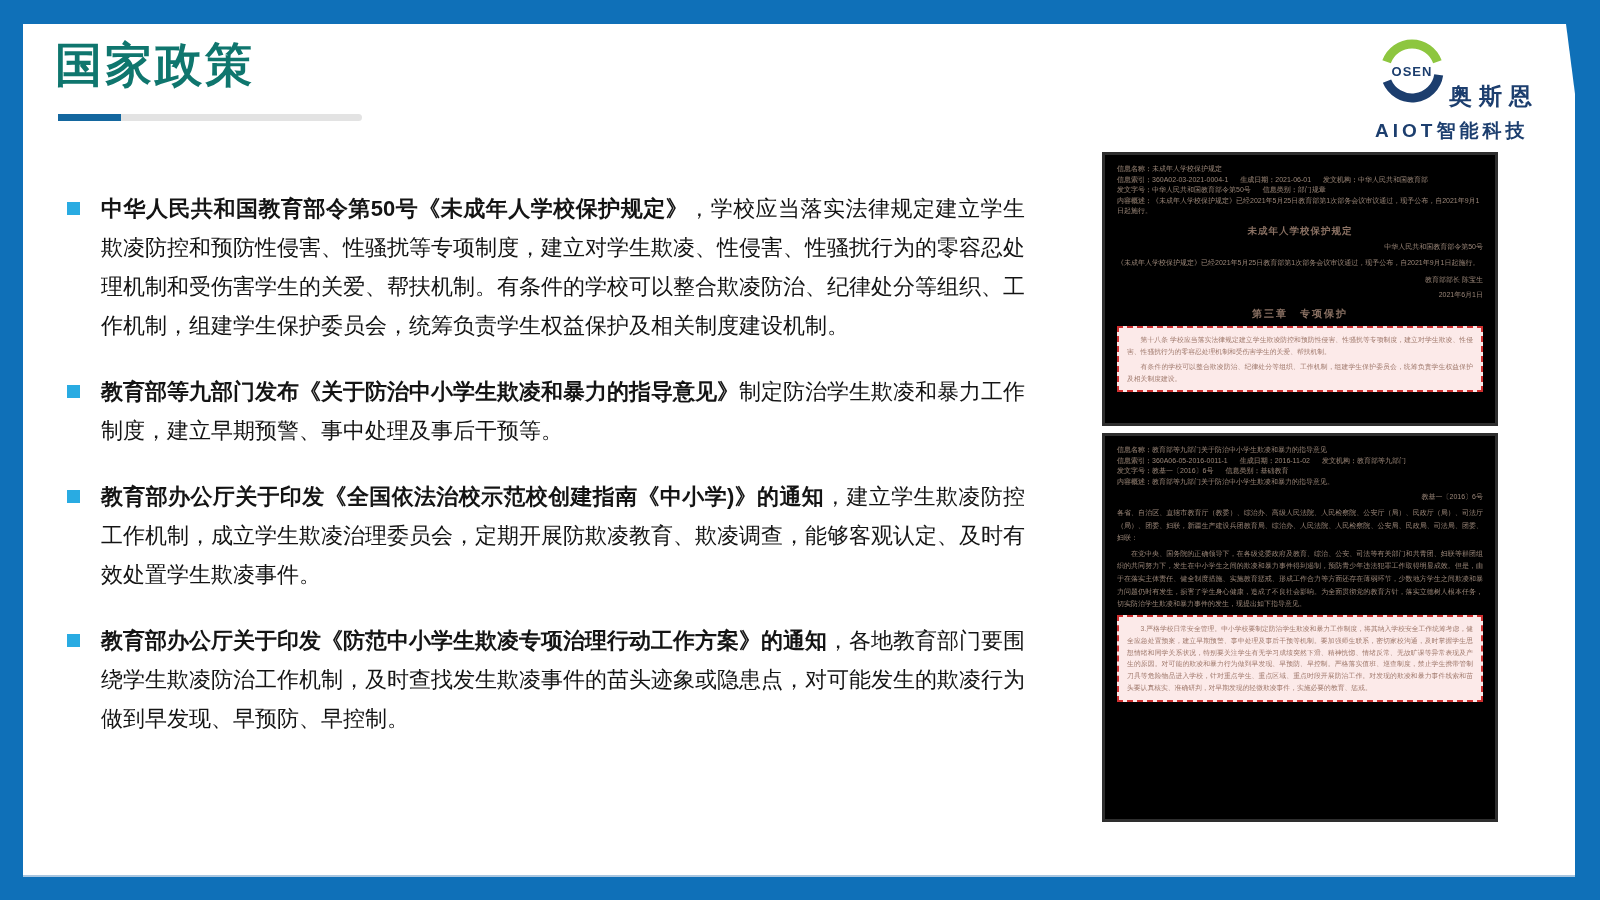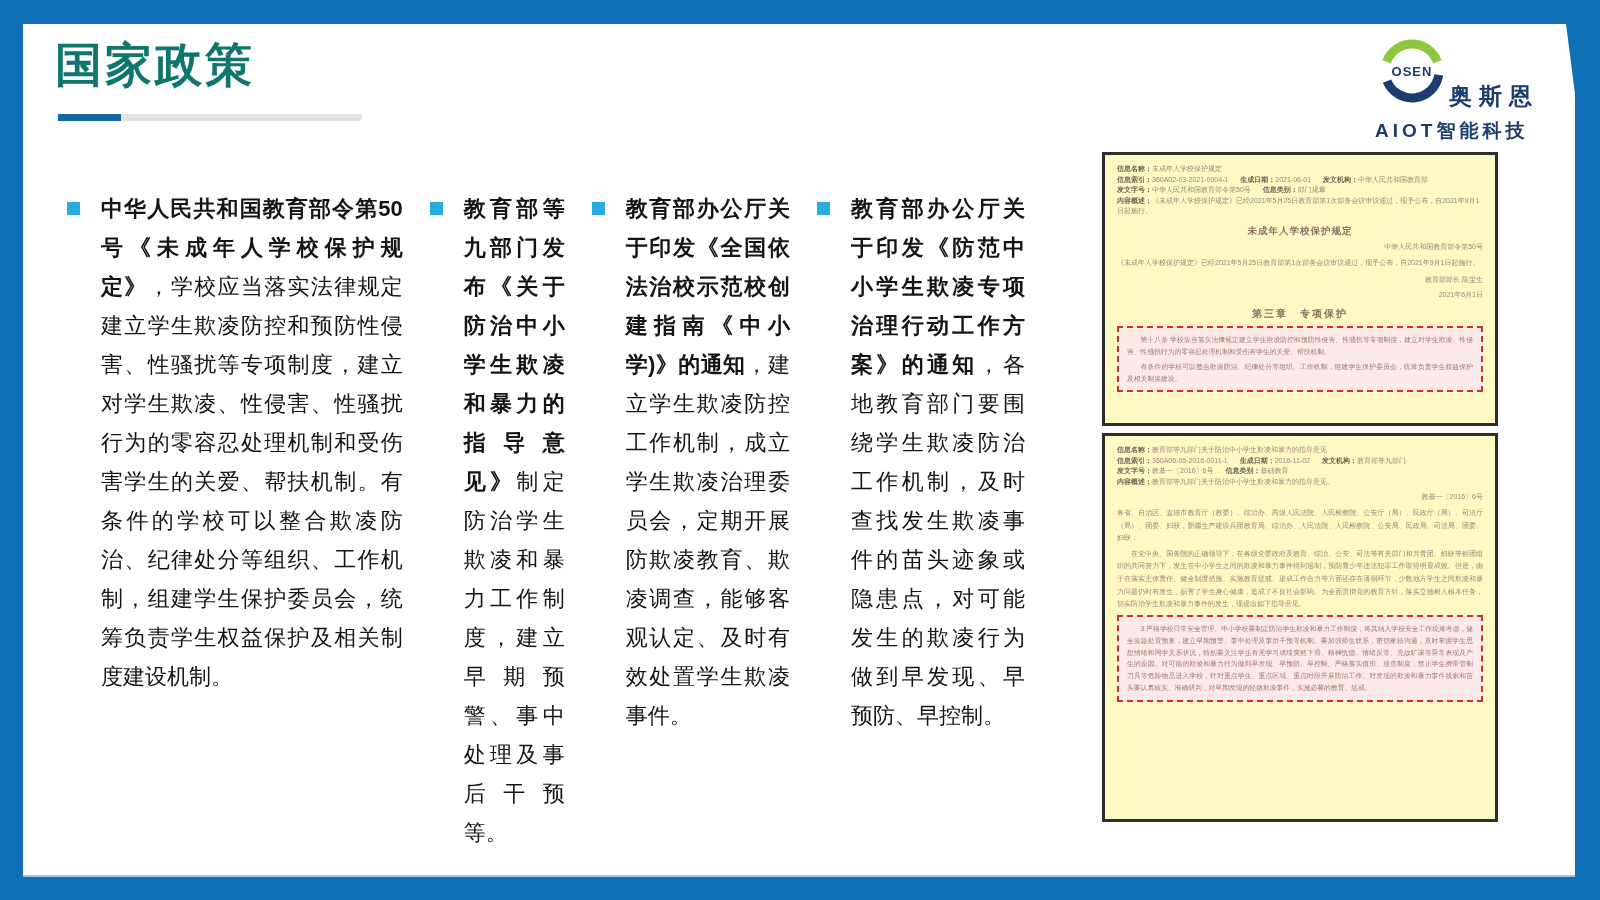--- a/index.html
+++ b/index.html
@@ -39,35 +39,35 @@
     white-space:nowrap;
   }
   .logo-sub {
     margin-top:6px; font-size:19px; font-weight:bold; color:#1c3e6e;
     letter-spacing:4px; white-space:nowrap;
   }
 
   
   .bullets {
     position:absolute; left:44px; top:165px; width:958px;
-    display:flex; flex-direction:row; gap:27px;
+    display:flex; flex-direction:column; gap:27px;
   }
   .bullet { display:flex; }
   .bullet .marker {
     flex:0 0 13px; width:13px; height:13px; background:#29abe2; margin-top:13px;
   }
   .bullet p {
     margin:0 0 0 21px; font-size:22px; line-height:39px; color:#141414;
     text-align:justify;
   }
   .bullet b { font-weight:bold; }
 
   
   .doc {
-    position:absolute; background:#fef9c3; border:3px solid #2e2e2e;
+    position:absolute; background:#000000; border:3px solid #2e2e2e;
     box-sizing:border-box; padding:9px 12px; color:#9a8678; overflow:hidden;
   }
   .doc-1 { left:1079px; top:128px; width:396px; height:274px; }
   .doc-2 { left:1079px; top:409px; width:396px; height:389px; }
   .meta-line { font-size:7px; line-height:1.5; }
   .meta-line .lbl { font-weight:bold; color:#6e5f54; }
   .meta-line .pair { margin-right:10px; }
   .doc-title {
     text-align:center; font-weight:bold; font-size:9.5px; color:#8a7163;
     margin:7px 0 4px; letter-spacing:1px; line-height:1.45;

